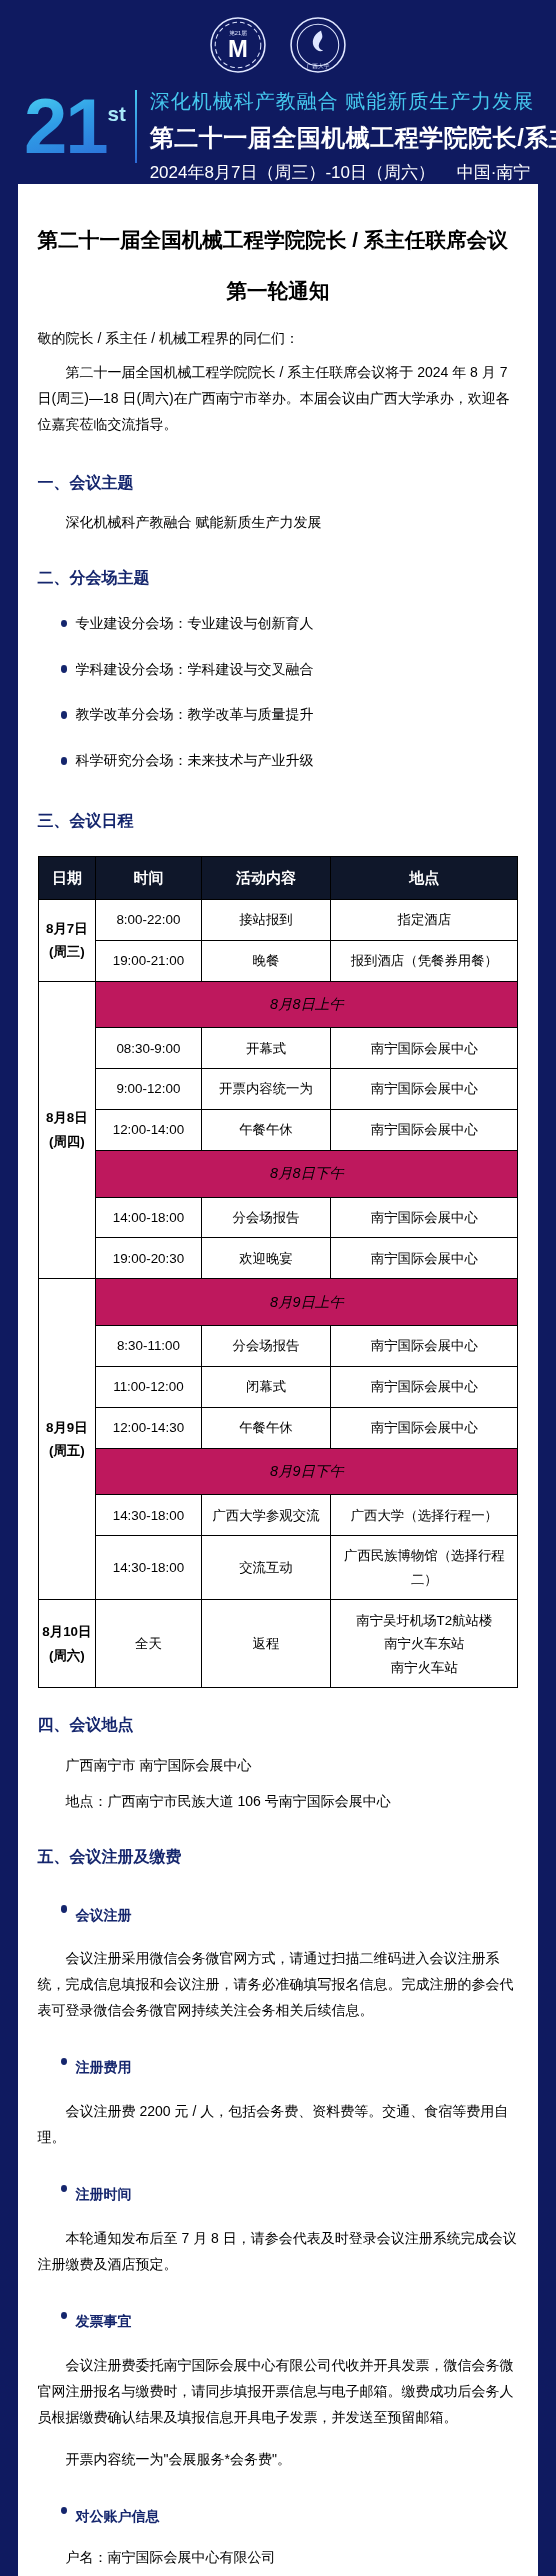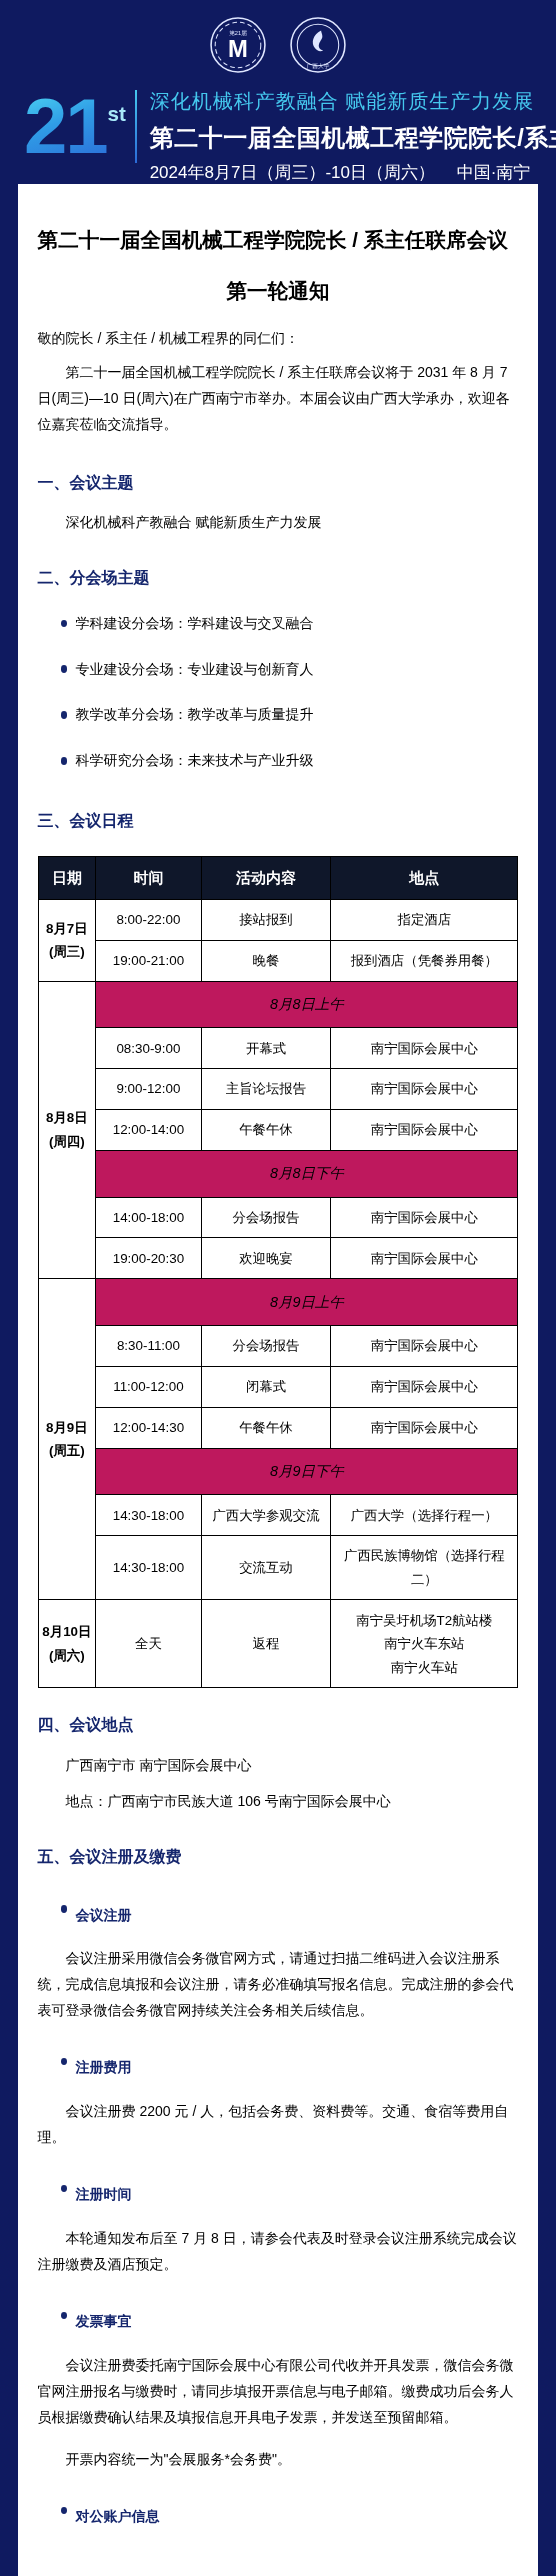--- a/index.html
+++ b/index.html
@@ -81,33 +81,33 @@
       </div>
     </div>
   </div>
 
   <div class="card">
 
     <div class="doc-title">第二十一届全国机械工程学院院长 / 系主任联席会议</div>
     <div class="doc-sub">第一轮通知</div>
 
     <div class="greet">敬的院长 / 系主任 / 机械工程界的同仁们：</div>
-    <p class="body">第二十一届全国机械工程学院院长 / 系主任联席会议将于 2031 年 8 月 7 日(周三)—10 日(周六)在广西南宁市举办。本届会议由广西大学承办，欢迎各位嘉宾莅临交流指导。</p>
+    <p class="body">第二十一届全国机械工程学院院长 / 系主任联席会议将于 2024 年 8 月 7 日(周三)—18 日(周六)在广西南宁市举办。本届会议由广西大学承办，欢迎各位嘉宾莅临交流指导。</p>
 
     <div class="sec-h">一、会议主题</div>
     <div class="plain-line">深化机械科产教融合  赋能新质生产力发展</div>
 
     <div class="sec-h">二、分会场主题</div>
     <div class="blt">
       <span class="dot"></span>
+      <span class="blt-txt">专业建设分会场：专业建设与创新育人</span>
+    </div>
+    <div class="blt">
+      <span class="dot"></span>
       <span class="blt-txt">学科建设分会场：学科建设与交叉融合</span>
-    </div>
-    <div class="blt">
-      <span class="dot"></span>
-      <span class="blt-txt">专业建设分会场：专业建设与创新育人</span>
     </div>
     <div class="blt">
       <span class="dot"></span>
       <span class="blt-txt">教学改革分会场：教学改革与质量提升</span>
     </div>
     <div class="blt">
       <span class="dot"></span>
       <span class="blt-txt">科学研究分会场：未来技术与产业升级</span>
     </div>
 
@@ -147,21 +147,21 @@
 (周四)</td>
           <td class="session" colspan="3">8月8日上午</td>
         </tr>
         <tr>
           <td>08:30-9:00</td>
           <td>开幕式</td>
           <td>南宁国际会展中心</td>
         </tr>
         <tr>
           <td>9:00-12:00</td>
-          <td>主旨论坛报告</td>
+          <td>开票内容统一为</td>
           <td>南宁国际会展中心</td>
         </tr>
         <tr>
           <td>12:00-14:00</td>
           <td>午餐午休</td>
           <td>南宁国际会展中心</td>
         </tr>
         <tr>
           <td class="session" colspan="3">8月8日下午</td>
         </tr>
@@ -245,17 +245,18 @@
     <div class="blt lbl">
       <span class="dot"></span>
       <span class="blt-txt">发票事宜</span>
     </div>
     <p class="body">会议注册费委托南宁国际会展中心有限公司代收并开具发票，微信会务微官网注册报名与缴费时，请同步填报开票信息与电子邮箱。缴费成功后会务人员根据缴费确认结果及填报信息开具电子发票，并发送至预留邮箱。</p>
     <p class="body">开票内容统一为"会展服务*会务费"。</p>
     <div class="blt lbl">
       <span class="dot"></span>
       <span class="blt-txt">对公账户信息</span>
     </div>
+    <div class="plain-line">户名：南宁国际会展中心有限公司</div>
 
   </div>
 
 </div>
 
 
 </body></html>

